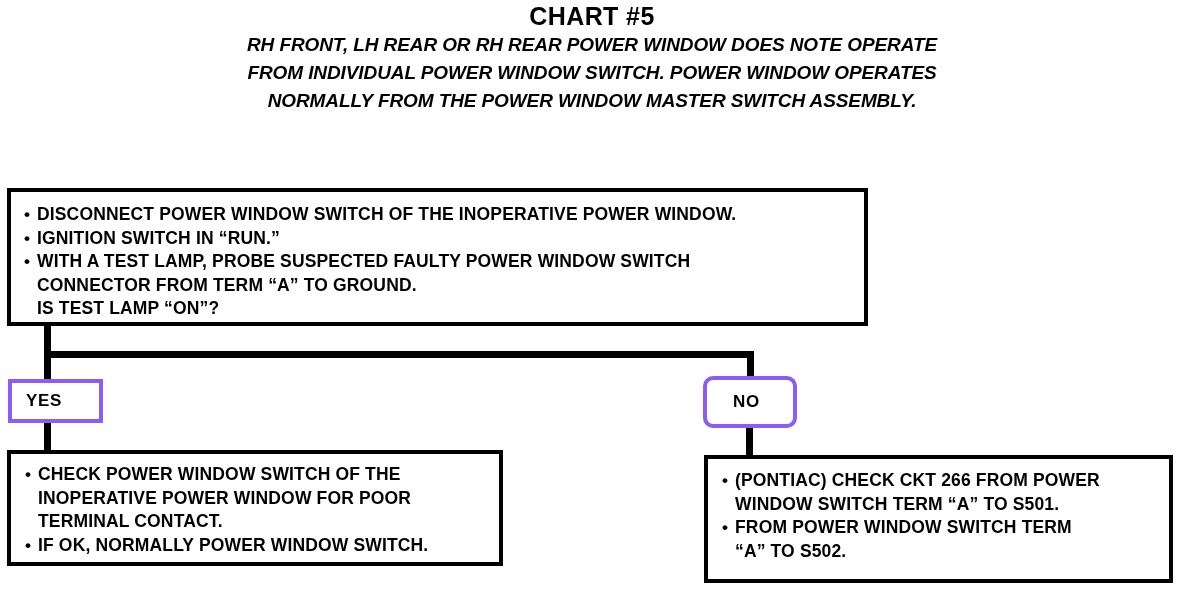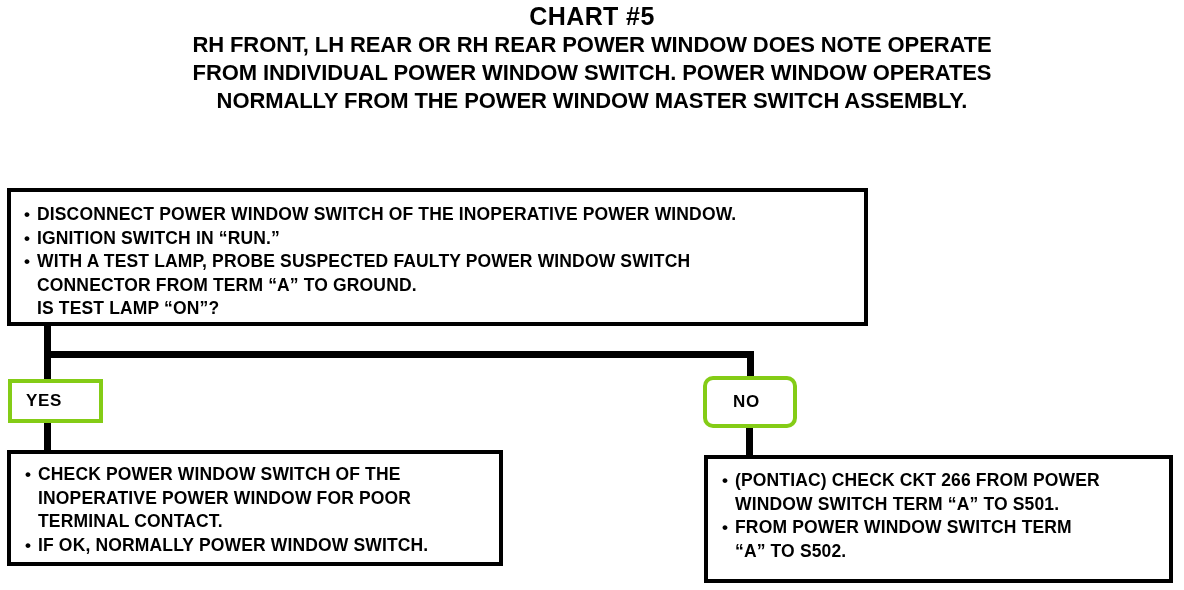--- a/index.html
+++ b/index.html
@@ -26,38 +26,39 @@
     text-align: center;
   }
   #title-block .chart-no {
     font-size: 25px;
     font-weight: bold;
     letter-spacing: 0.4px;
     line-height: 29px;
     white-space: nowrap;
   }
   #title-block .subtitle-line {
-    font-size: 22px;
+    font-size: 19px;
     font-weight: bold;
     letter-spacing: -0.1px;
     line-height: 28px;
     white-space: nowrap;
+    font-style: italic;
   }
 
   
   .flow-box {
     position: absolute;
     box-sizing: border-box;
     border: 4px solid #000000;
     background: #ffffff;
   }
   .label-box {
     position: absolute;
     box-sizing: border-box;
-    border: 4px solid #84cc16;
+    border: 4px solid #8b5cf6;
     background: #ffffff;
     display: flex;
     align-items: center;
   }
   .label-box .label-text {
     font-size: 17px;
     font-weight: bold;
     letter-spacing: 0.6px;
     padding-left: 14px;
   }

